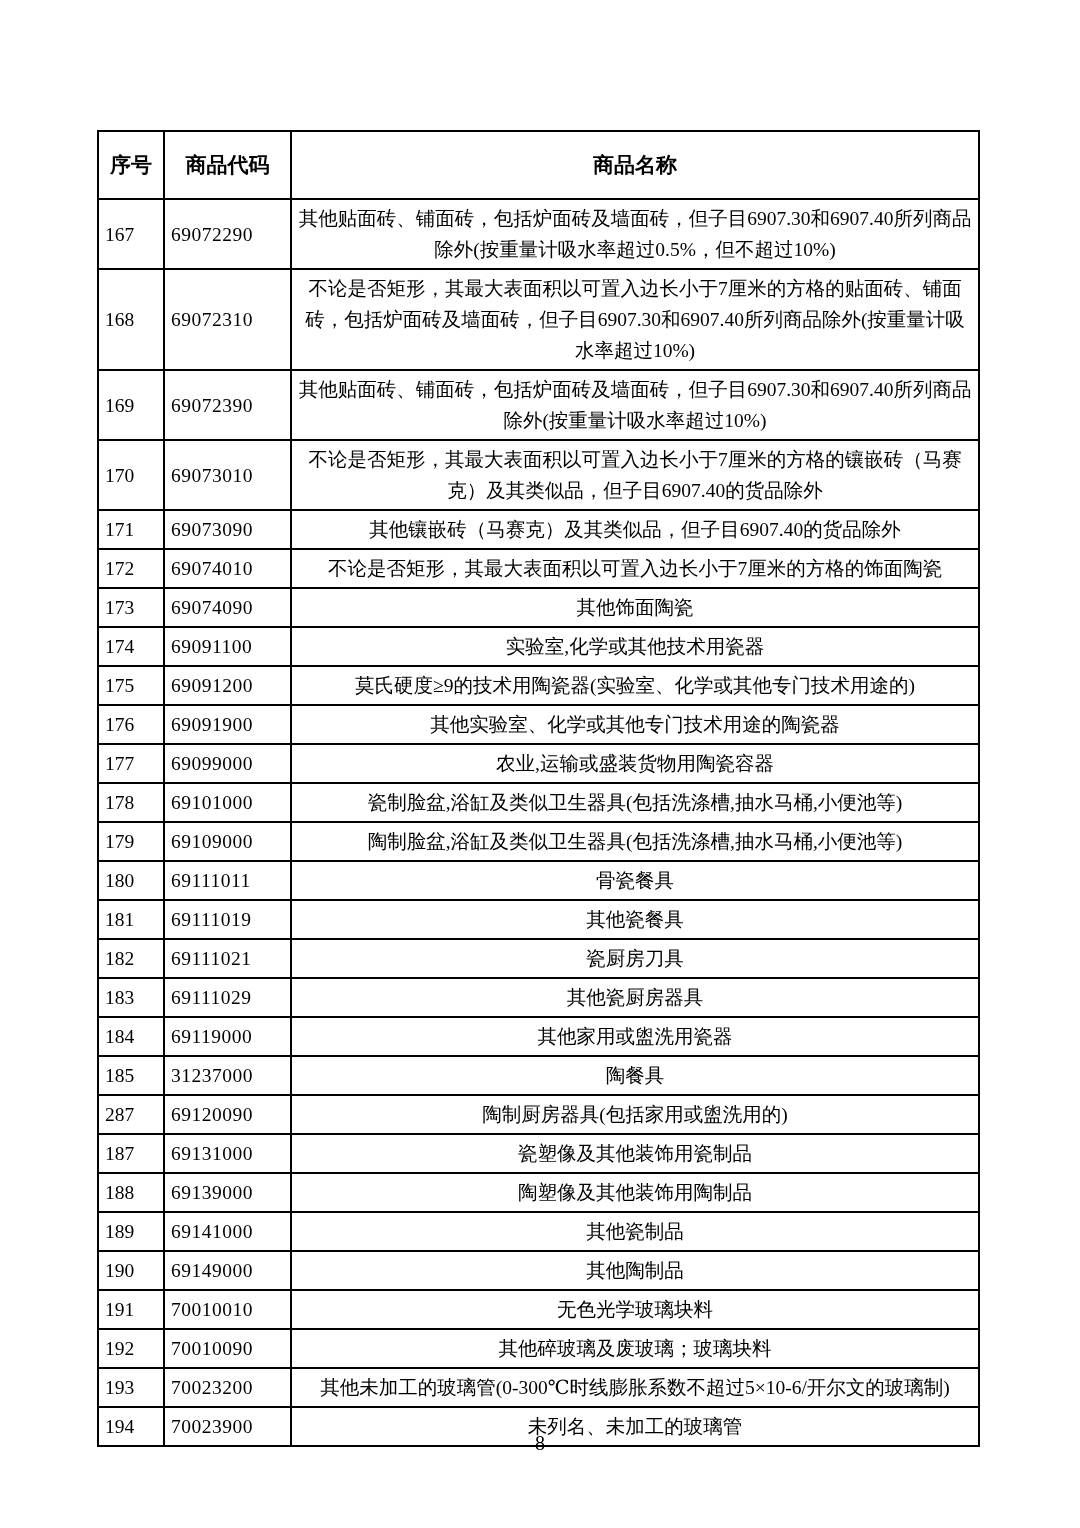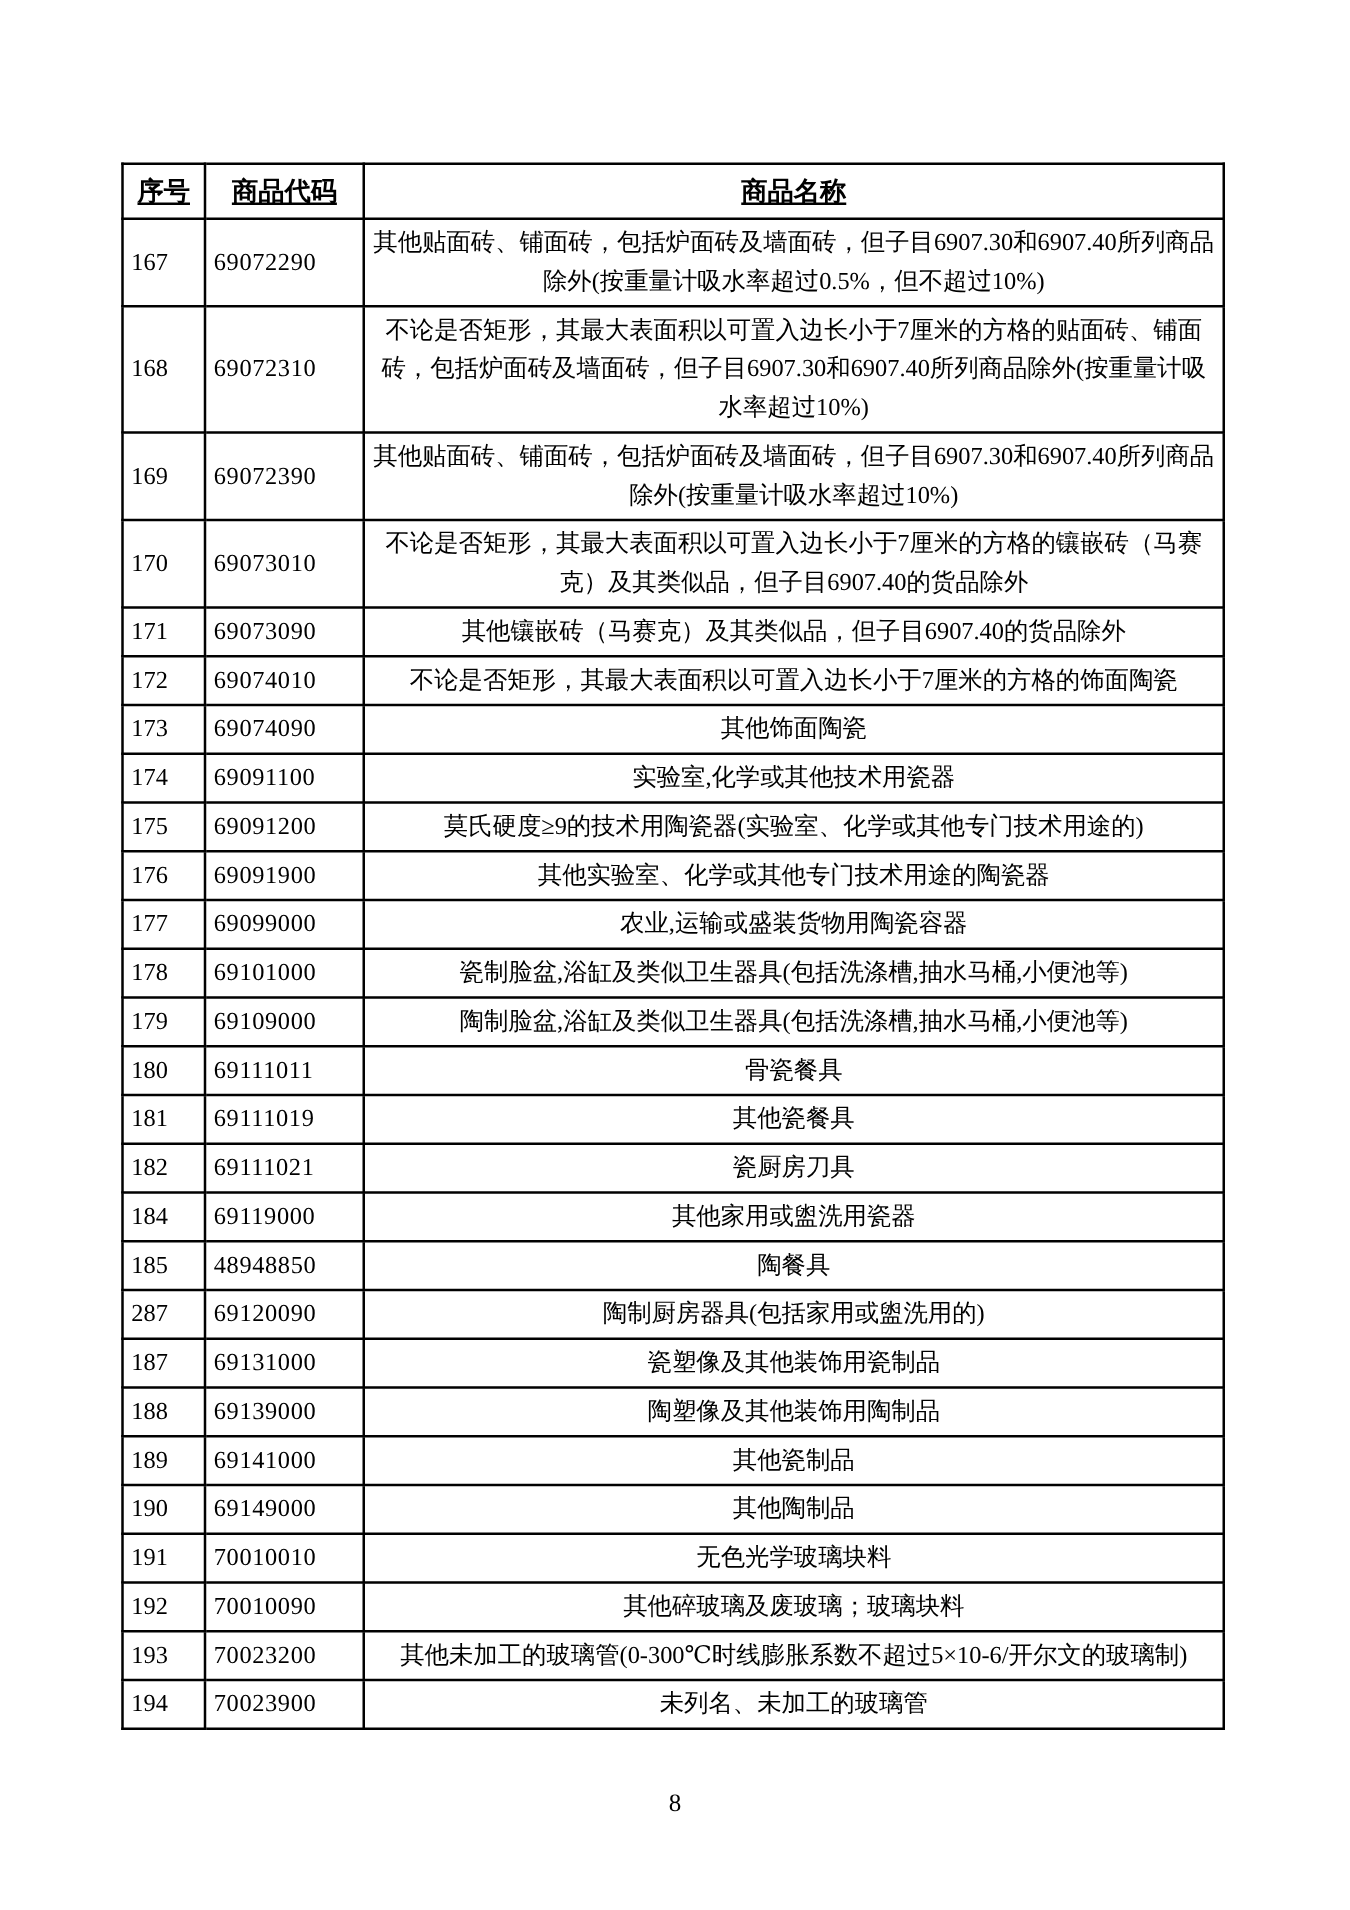--- a/index.html
+++ b/index.html
@@ -27,24 +27,23 @@
   table.commodity-table th,
   table.commodity-table td {
     border: 2px solid #000000;
     vertical-align: middle;
     box-sizing: border-box;
   }
   table.commodity-table th {
     font-size: 21px;
     font-weight: bold;
     text-align: center;
-    padding: 8px 4px;
+    padding: 20px 4px;
     height: 36px;
     line-height: 26px;
-    text-decoration: underline;
   }
   table.commodity-table td {
     font-size: 19.5px;
     line-height: 31px;
     padding: 3px 6px;
     height: 37px;
   }
   .col-seq  { width: 66px; }
   .col-code { width: 127px; }
   .col-name { width: auto; }
@@ -164,27 +163,32 @@
           <td class="cell-seq">181</td>
           <td class="cell-code">69111019</td>
           <td class="cell-name">其他瓷餐具</td>
         </tr>
         <tr>
           <td class="cell-seq">182</td>
           <td class="cell-code">69111021</td>
           <td class="cell-name">瓷厨房刀具</td>
         </tr>
         <tr>
+          <td class="cell-seq">183</td>
+          <td class="cell-code">69111029</td>
+          <td class="cell-name">其他瓷厨房器具</td>
+        </tr>
+        <tr>
           <td class="cell-seq">184</td>
           <td class="cell-code">69119000</td>
           <td class="cell-name">其他家用或盥洗用瓷器</td>
         </tr>
         <tr>
           <td class="cell-seq">185</td>
-          <td class="cell-code">48948850</td>
+          <td class="cell-code">31237000</td>
           <td class="cell-name">陶餐具</td>
         </tr>
         <tr>
           <td class="cell-seq">287</td>
           <td class="cell-code">69120090</td>
           <td class="cell-name">陶制厨房器具(包括家用或盥洗用的)</td>
         </tr>
         <tr>
           <td class="cell-seq">187</td>
           <td class="cell-code">69131000</td>

